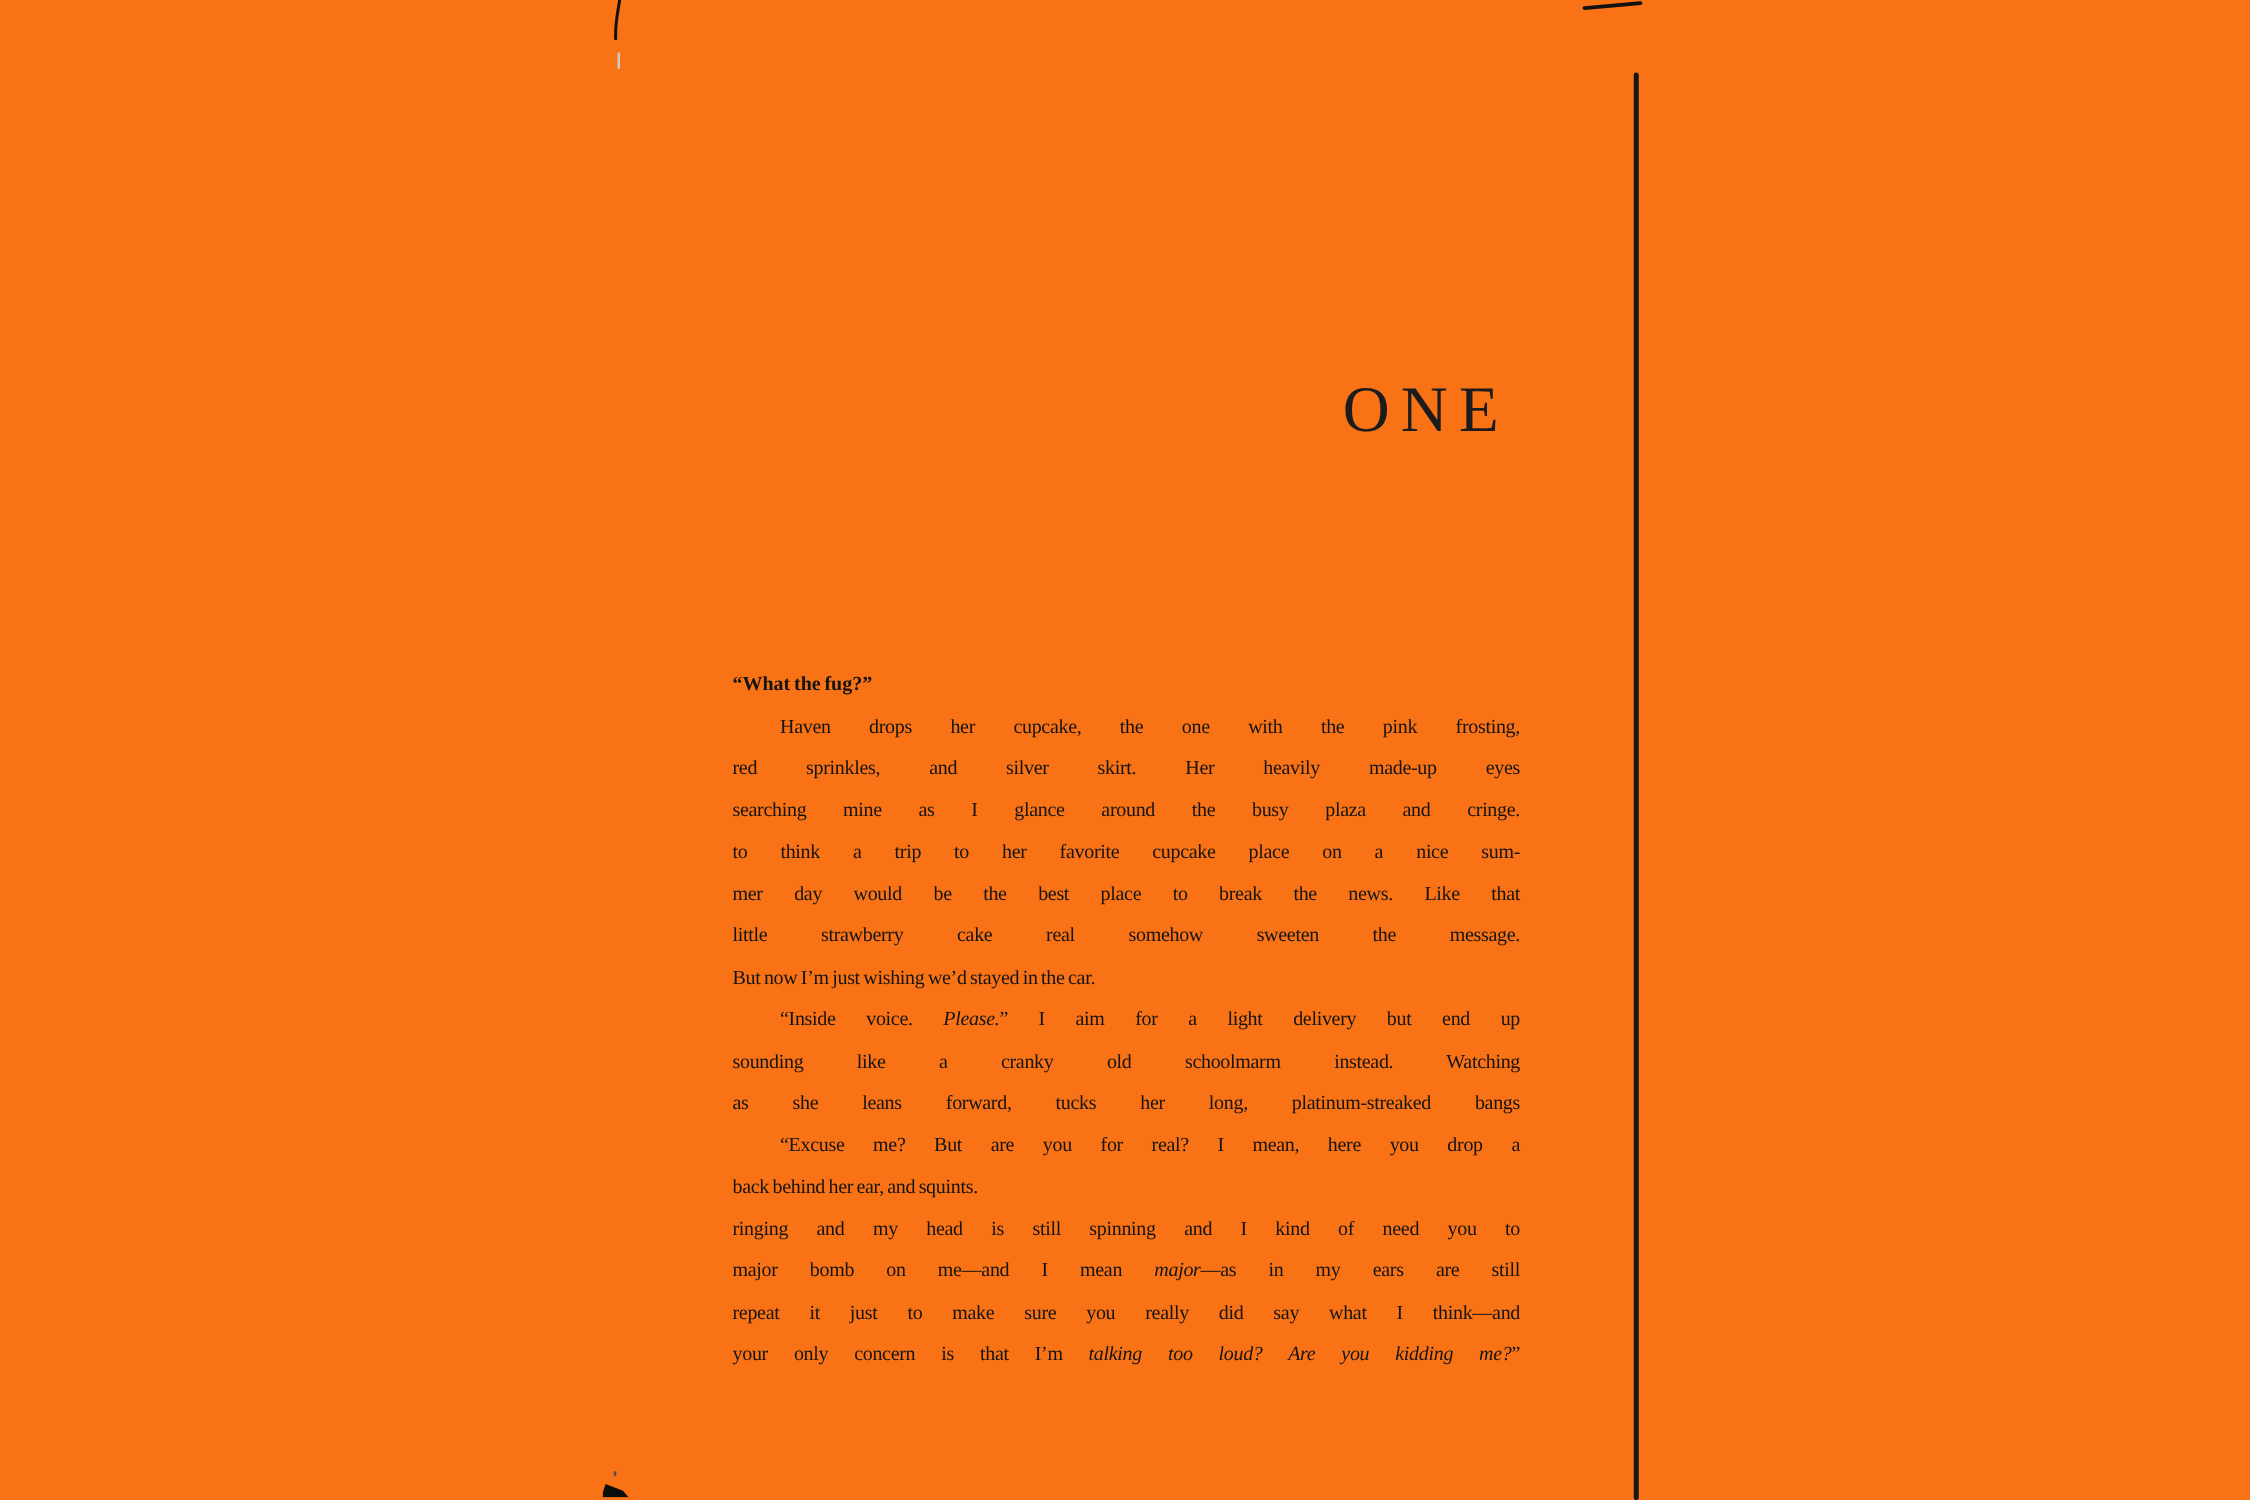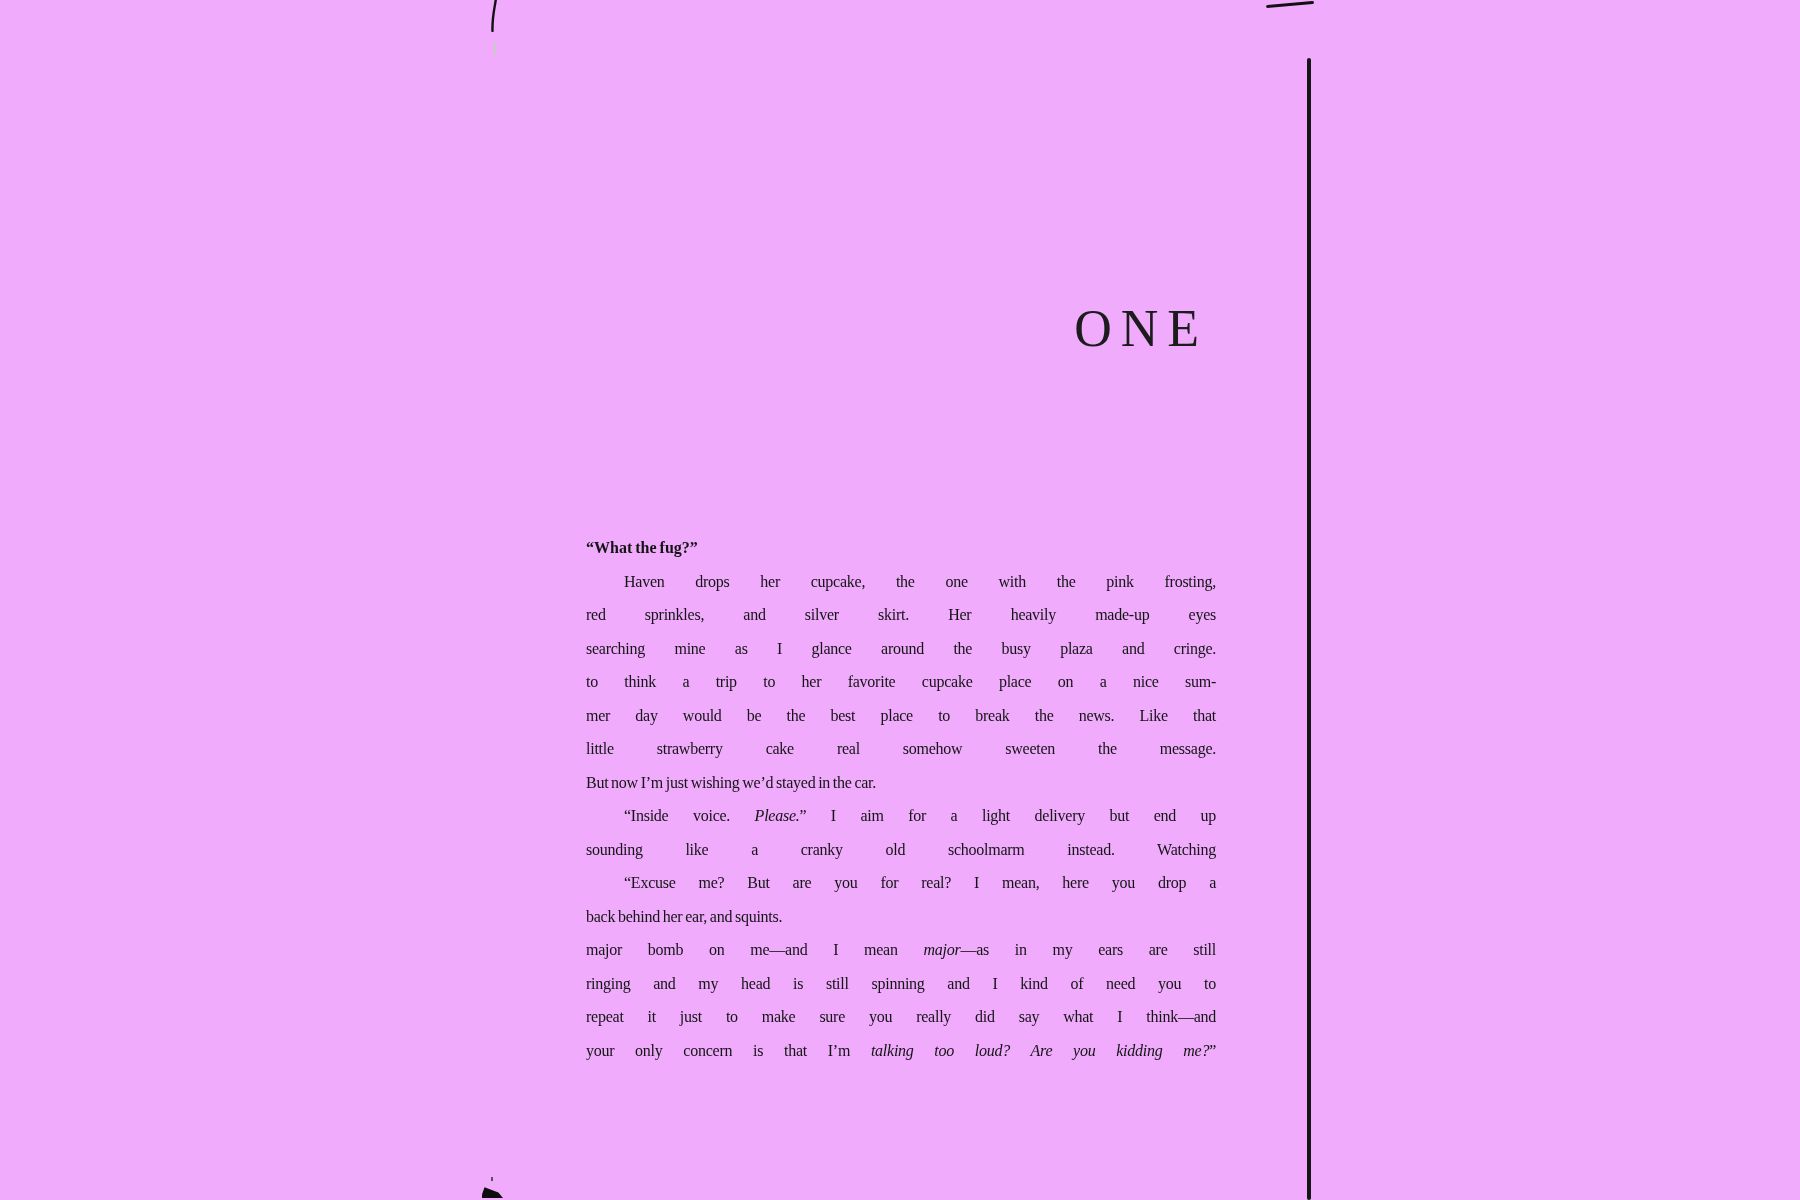--- a/index.html
+++ b/index.html
@@ -1,19 +1,19 @@
 <!DOCTYPE html>
 <html><head>
 <meta charset="utf-8">
 <style>
   * { margin: 0; padding: 0; box-sizing: border-box; }
   html, body { width: 1800px; height: 1200px; background: #ffffff; overflow: hidden; }
   body { font-family: "Liberation Serif", serif; position: relative; }
 
-  .page { position: absolute; inset: 0; background: #f0abfc; }
+  .page { position: absolute; inset: 0; background: #f97316; }
 
   
   .chapter-title {
     position: absolute;
     top: 300px;
     right: 592px;
     font-size: 52px;
     line-height: 1.1;
     letter-spacing: 9px;
     color: #1c1c1c;
@@ -117,21 +117,22 @@
       <div class="line"><span class="b">“What the fug?”</span></div>
       <div class="line indent just"><span>Haven drops her cupcake, the one with the pink frosting,</span></div>
       <div class="line just"><span>red sprinkles, and silver skirt. Her heavily made-up eyes</span></div>
       <div class="line just"><span>searching mine as I glance around the busy plaza and cringe.</span></div>
       <div class="line just"><span>to think a trip to her favorite cupcake place on a nice sum-</span></div>
       <div class="line just"><span>mer day would be the best place to break the news. Like that</span></div>
       <div class="line just"><span>little strawberry cake real somehow sweeten the message.</span></div>
       <div class="line"><span>But now I’m just wishing we’d stayed in the car.</span></div>
       <div class="line indent just"><span>“Inside voice. </span><span class="i">Please.</span><span>” I aim for a light delivery but end up</span></div>
       <div class="line just"><span>sounding like a cranky old schoolmarm instead. Watching</span></div>
+      <div class="line just"><span>as she leans forward, tucks her long, platinum-streaked bangs</span></div>
       <div class="line indent just"><span>“Excuse me? But are you for real? I mean, here you drop a</span></div>
       <div class="line"><span>back behind her ear, and squints.</span></div>
+      <div class="line just"><span>ringing and my head is still spinning and I kind of need you to</span></div>
       <div class="line just"><span>major bomb on me—and I mean </span><span class="i">major</span><span>—as in my ears are still</span></div>
-      <div class="line just"><span>ringing and my head is still spinning and I kind of need you to</span></div>
       <div class="line just"><span>repeat it just to make sure you really did say what I think—and</span></div>
       <div class="line just"><span>your only concern is that I’m </span><span class="i">talking too loud? Are you kidding me?</span><span>”</span></div>
     </div>
 
 </div>
 
 </body></html>

